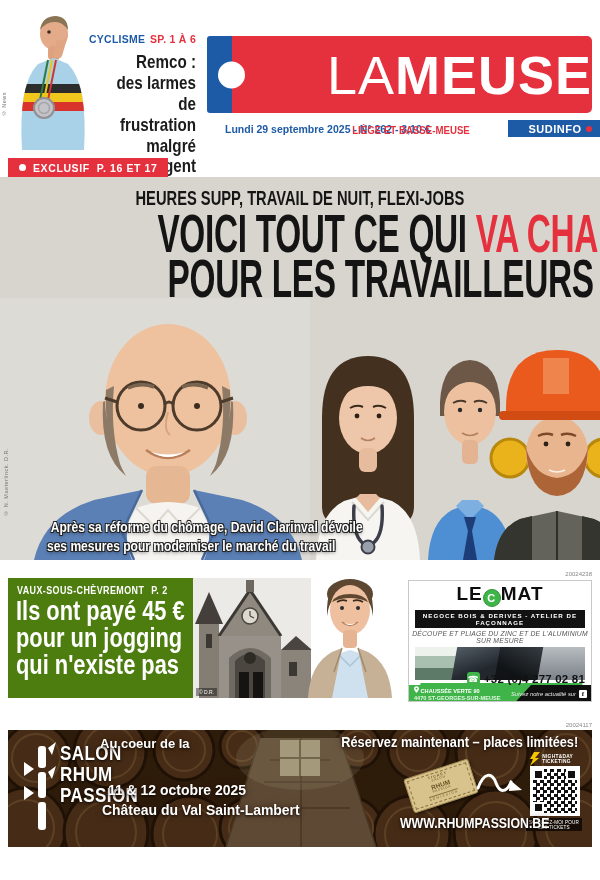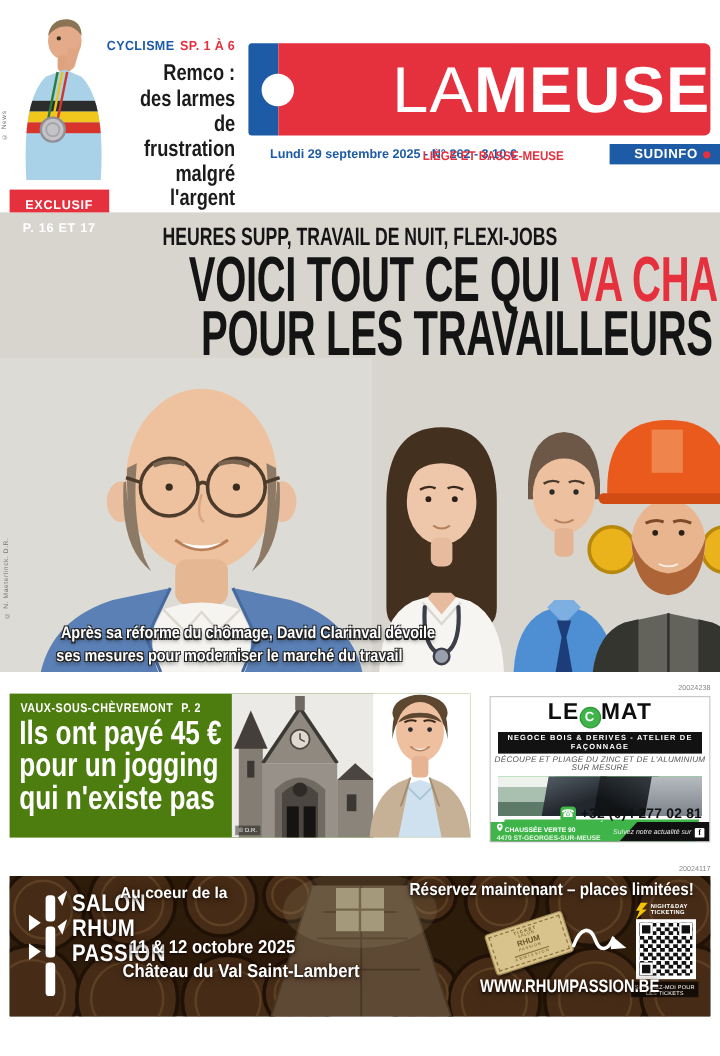--- a/index.html
+++ b/index.html
@@ -29,21 +29,21 @@
   .edition{right:150px;top:124px;font-size:10.5px;font-weight:800;color:#e5303e;
            transform:scaleX(.92);transform-origin:100% 0;}
   .sudinfo{right:8px;top:120px;width:104px;height:17px;background:#1e5ba6;color:#fff;
            display:flex;align-items:center;justify-content:center;gap:4px;
            font-size:11px;font-weight:800;letter-spacing:.5px;}
   .sud-dot{width:6px;height:6px;border-radius:50%;background:#e5303e;}
 
   
   .exclusif{left:8px;top:158px;height:19px;background:#e5303e;color:#fff;display:inline-flex;
             align-items:center;gap:7px;padding:0 11px;font-size:10.5px;font-weight:800;
-            letter-spacing:.6px;z-index:5;flex-direction:column;}
+            letter-spacing:.6px;z-index:5;}
   .badge-dot{width:7px;height:7px;border-radius:50%;background:#fff;}
 
   
   .lead{left:0;top:177px;width:600px;height:383px;background:#d8d5cf;}
   .lead-kicker{position:relative;text-align:center;margin-top:9px;font-size:21px;font-weight:800;
                color:#151515;z-index:3;}
   .lead-kicker .cond{transform:scaleX(.7);}
   .headline{position:relative;text-align:center;margin-top:1px;font-size:53px;font-weight:800;
             color:#141414;line-height:45px;letter-spacing:-.5px;z-index:3;}
   .headline .cond{transform:scaleX(.63);}

